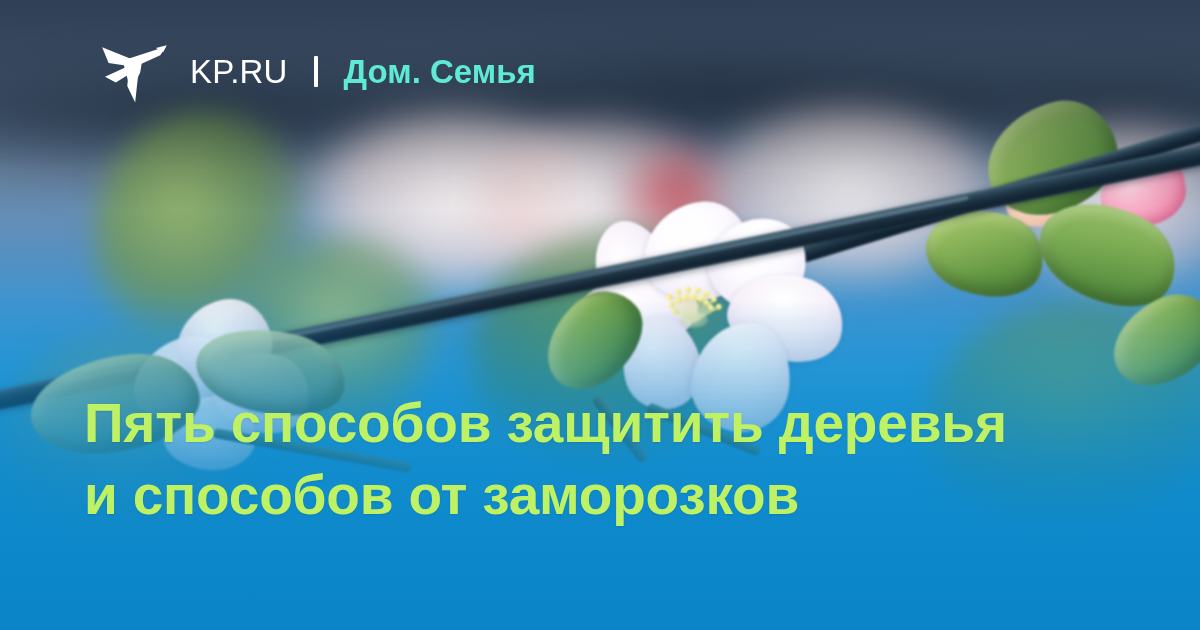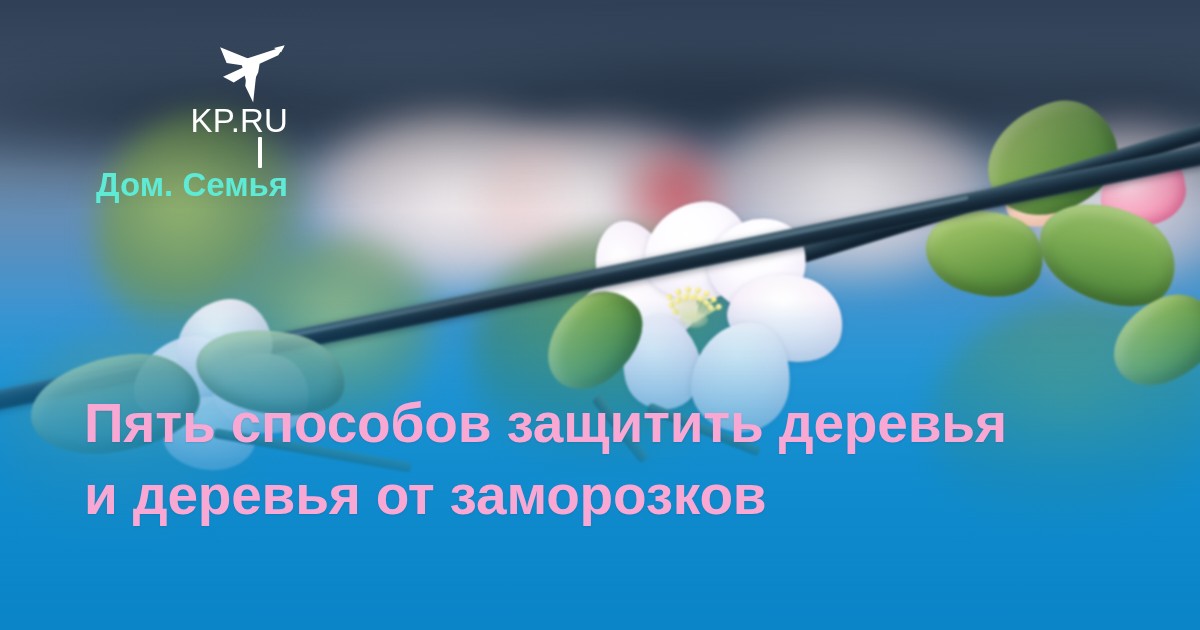--- a/index.html
+++ b/index.html
@@ -326,23 +326,22 @@
       rgba(12,134,201,.97) 86%,
       rgba(11,132,200,1) 100%);
   }
 
   
   .header {
     position: absolute;
     left: 96px;
     top: 38px;
     display: flex;
-    align-items: flex-end;
+    align-items: center;
     gap: 0;
-    flex-direction: column;
   }
   .logo-bird {
     width: 74px;
     height: 66px;
     flex: none;
     display: block;
   }
   .logo-bird svg { display: block; width: 100%; height: 100%; }
 
   .brand {
@@ -369,21 +368,21 @@
     line-height: 1;
     white-space: nowrap;
   }
 
   
   .headline {
     position: absolute;
     left: 84px;
     right: 84px;
     bottom: 62px;
-    color: #f9a8d4;
+    color: #bef264;
     font-size: 55px;
     font-weight: 700;
     line-height: 72px;
     letter-spacing: -.2px;
     text-shadow: 0 1px 2px rgba(10,70,110,.18);
   }
   .headline .ln { display: block; }
 </style>
 </head>
 <body>
@@ -480,16 +479,16 @@
         <path fill="#ffffff" d="M82 14 L97 10 L92 20 Z"></path>
       </svg>
     </span>
     <span class="brand">KP.RU</span>
     <span class="divider"></span>
     <span class="section">Дом. Семья</span>
   </div>
 
   <h1 class="headline">
     <span class="ln">Пять способов защитить деревья</span>
-    <span class="ln">и деревья от заморозков</span>
+    <span class="ln">и способов от заморозков</span>
   </h1>
 
 </div>
 
 </body></html>

